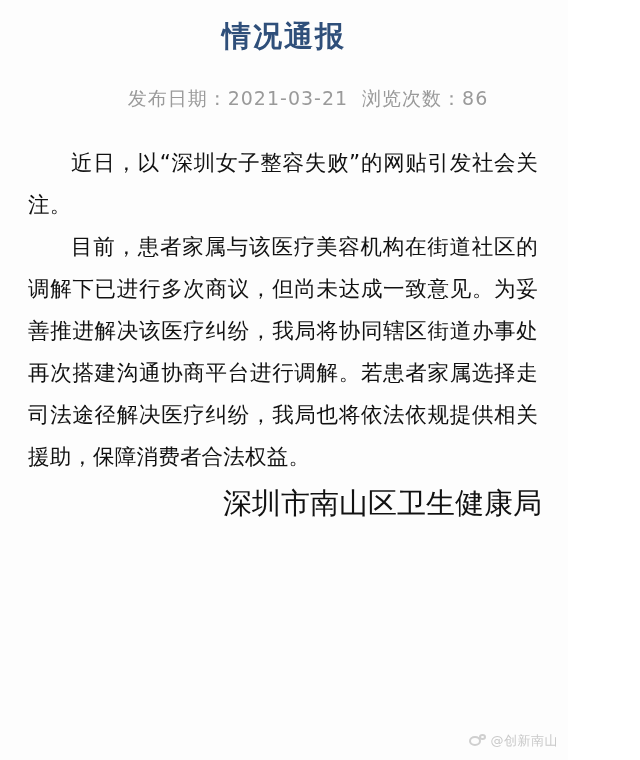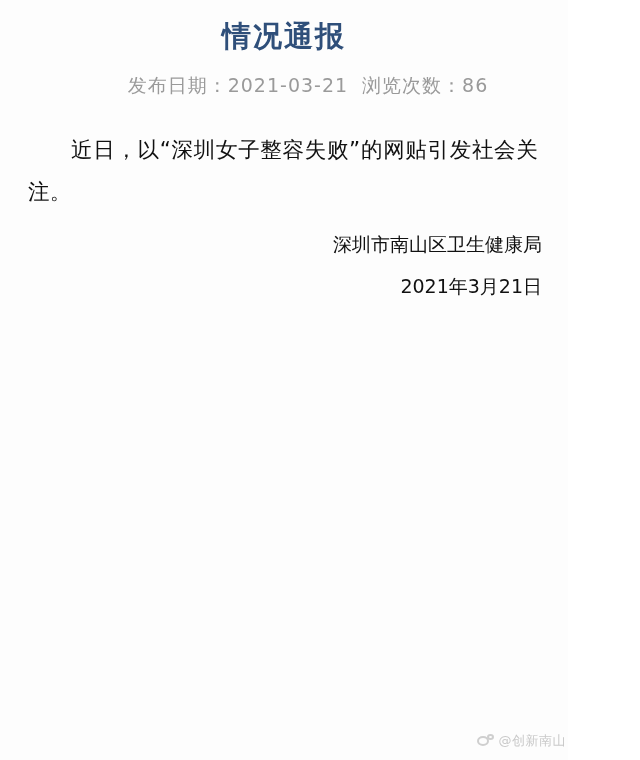--- a/index.html
+++ b/index.html
@@ -29,21 +29,21 @@
     color: #2f4f7a;
     letter-spacing: 2px;
     padding-top: 16px;
     line-height: 40px;
   }
   .meta {
     text-align: center;
     color: #9a9a9a;
     font-size: 19px;
     letter-spacing: 1px;
-    margin-top: 15px;
+    margin-top: 28px;
     line-height: 28px;
     padding-left: 48px;
   }
   .meta .meta-gap {
     display: inline-block;
     width: 14px;
   }
   .body-text {
     margin-top: 30px;
     padding: 0 26px 0 28px;
@@ -51,33 +51,33 @@
     line-height: 42px;
     color: #111111;
     text-align: justify;
     letter-spacing: 0.2px;
   }
   .para {
     margin: 0 4px 0 0;
     text-indent: 2em;
   }
   .sign {
-    margin-top: 10px;
+    margin-top: 4px;
     padding: 0 26px 0 28px;
-    font-size: 19px;
+    font-size: 29px;
     line-height: 42px;
     color: #111111;
     text-align: right;
   }
   .sign div {
     display: block;
   }
   .watermark {
     position: absolute;
-    right: 2px;
+    right: 10px;
     bottom: 10px;
     display: flex;
     align-items: center;
     gap: 5px;
     color: #c9c9c9;
     font-size: 13px;
     letter-spacing: 0.5px;
   }
   .weibo-eye {
     width: 17px;
@@ -112,25 +112,25 @@
 <div class="page">
 
   <div class="title">情况通报</div>
 
   <div class="meta">
     <span>发布日期：</span><span>2021-03-21</span><span class="meta-gap"></span><span>浏览次数：</span><span>86</span>
   </div>
 
   <div class="body-text">
     <p class="para">近日，以“深圳女子整容失败”的网贴引发社会关注。</p>
+    <p class="para">目前，患者家属与该医疗美容机构在街道社区的调解下已进行多次商议，但尚未达成一致意见。为妥善推进解决该医疗纠纷，我局将协同辖区街道办事处再次搭建沟通协商平台进行调解。若患者家属选择走司法途径解决医疗纠纷，我局也将依法依规提供相关援助，保障消费者合法权益。</p>
   </div>
 
   <div class="sign">
     <div>深圳市南山区卫生健康局</div>
-    <div>2021年3月21日</div>
   </div>
 
   <div class="watermark">
     <span class="weibo-eye">
       <span class="o1"></span>
       <span class="o2"></span>
     </span>
     <span>@创新南山</span>
   </div>
 

